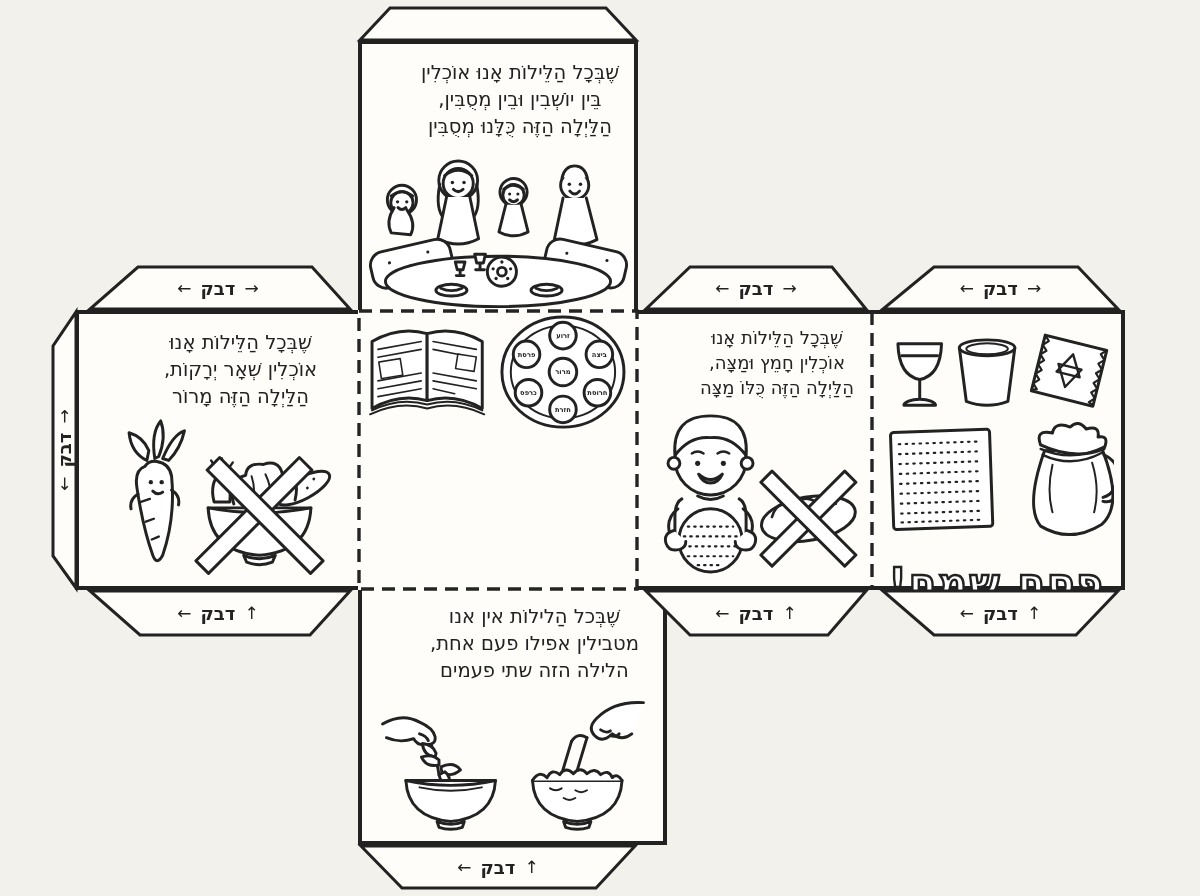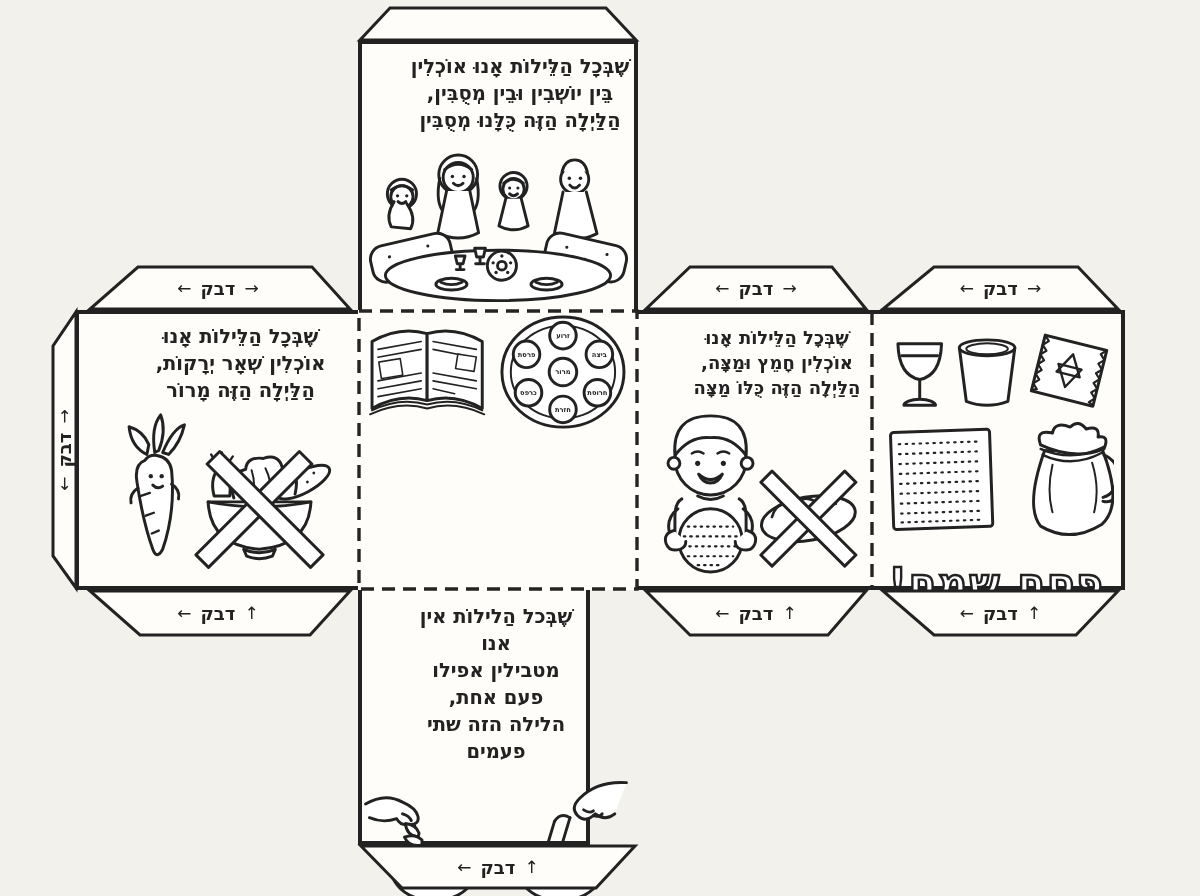--- a/index.html
+++ b/index.html
@@ -7,28 +7,28 @@
     --paper:#fefdfa;
     --bg:#f3f1ec;
   }
   html,body{margin:0;padding:0;}
   body{background:var(--bg);font-family:"DejaVu Sans",sans-serif;}
   .canvas{position:relative;width:1200px;height:896px;background:var(--bg);overflow:hidden;}
 
   .face{position:absolute;background:var(--paper);box-sizing:border-box;}
   .top-face{left:358px;top:40px;width:280px;height:270px;border:4px solid var(--ink);border-bottom:none;}
   .center-face{left:358px;top:310px;width:280px;height:280px;}
-  .bottom-face{left:358px;top:590px;width:232px;height:255px;border:4px solid var(--ink);border-top:none;}
+  .bottom-face{left:358px;top:590px;width:309px;height:255px;border:4px solid var(--ink);border-top:none;}
   .left-face{left:75px;top:310px;width:283px;height:280px;border:4px solid var(--ink);border-right:none;}
   .boy-face{left:638px;top:310px;width:234px;height:280px;border-top:4px solid var(--ink);border-bottom:4px solid var(--ink);}
   .pesach-face{left:872px;top:310px;width:253px;height:280px;border:4px solid var(--ink);border-left:none;}
 
   .face-text{
-    font-weight:700;font-size:19.5px;line-height:1.38;text-align:center;
-    direction:rtl;white-space:pre-line;color:var(--ink);padding:10px 4px 2px 4px;margin-left:44px;
+    font-weight:400;font-size:19.5px;line-height:1.38;text-align:center;
+    direction:rtl;white-space:pre-line;color:var(--ink);padding:16px 4px 2px 4px;margin-left:44px;
   }
   .boy-face .face-text{font-size:18px;padding-top:12px;}
   .bottom-face .face-text{padding-top:14px;}
 
   .question-title{
     font-weight:700;font-size:33px;line-height:1.26;text-align:center;direction:rtl;
     white-space:pre-line;color:#fff;-webkit-text-stroke:2.2px var(--ink);
     padding-top:10px;letter-spacing:1px;
   }
   .greeting{

